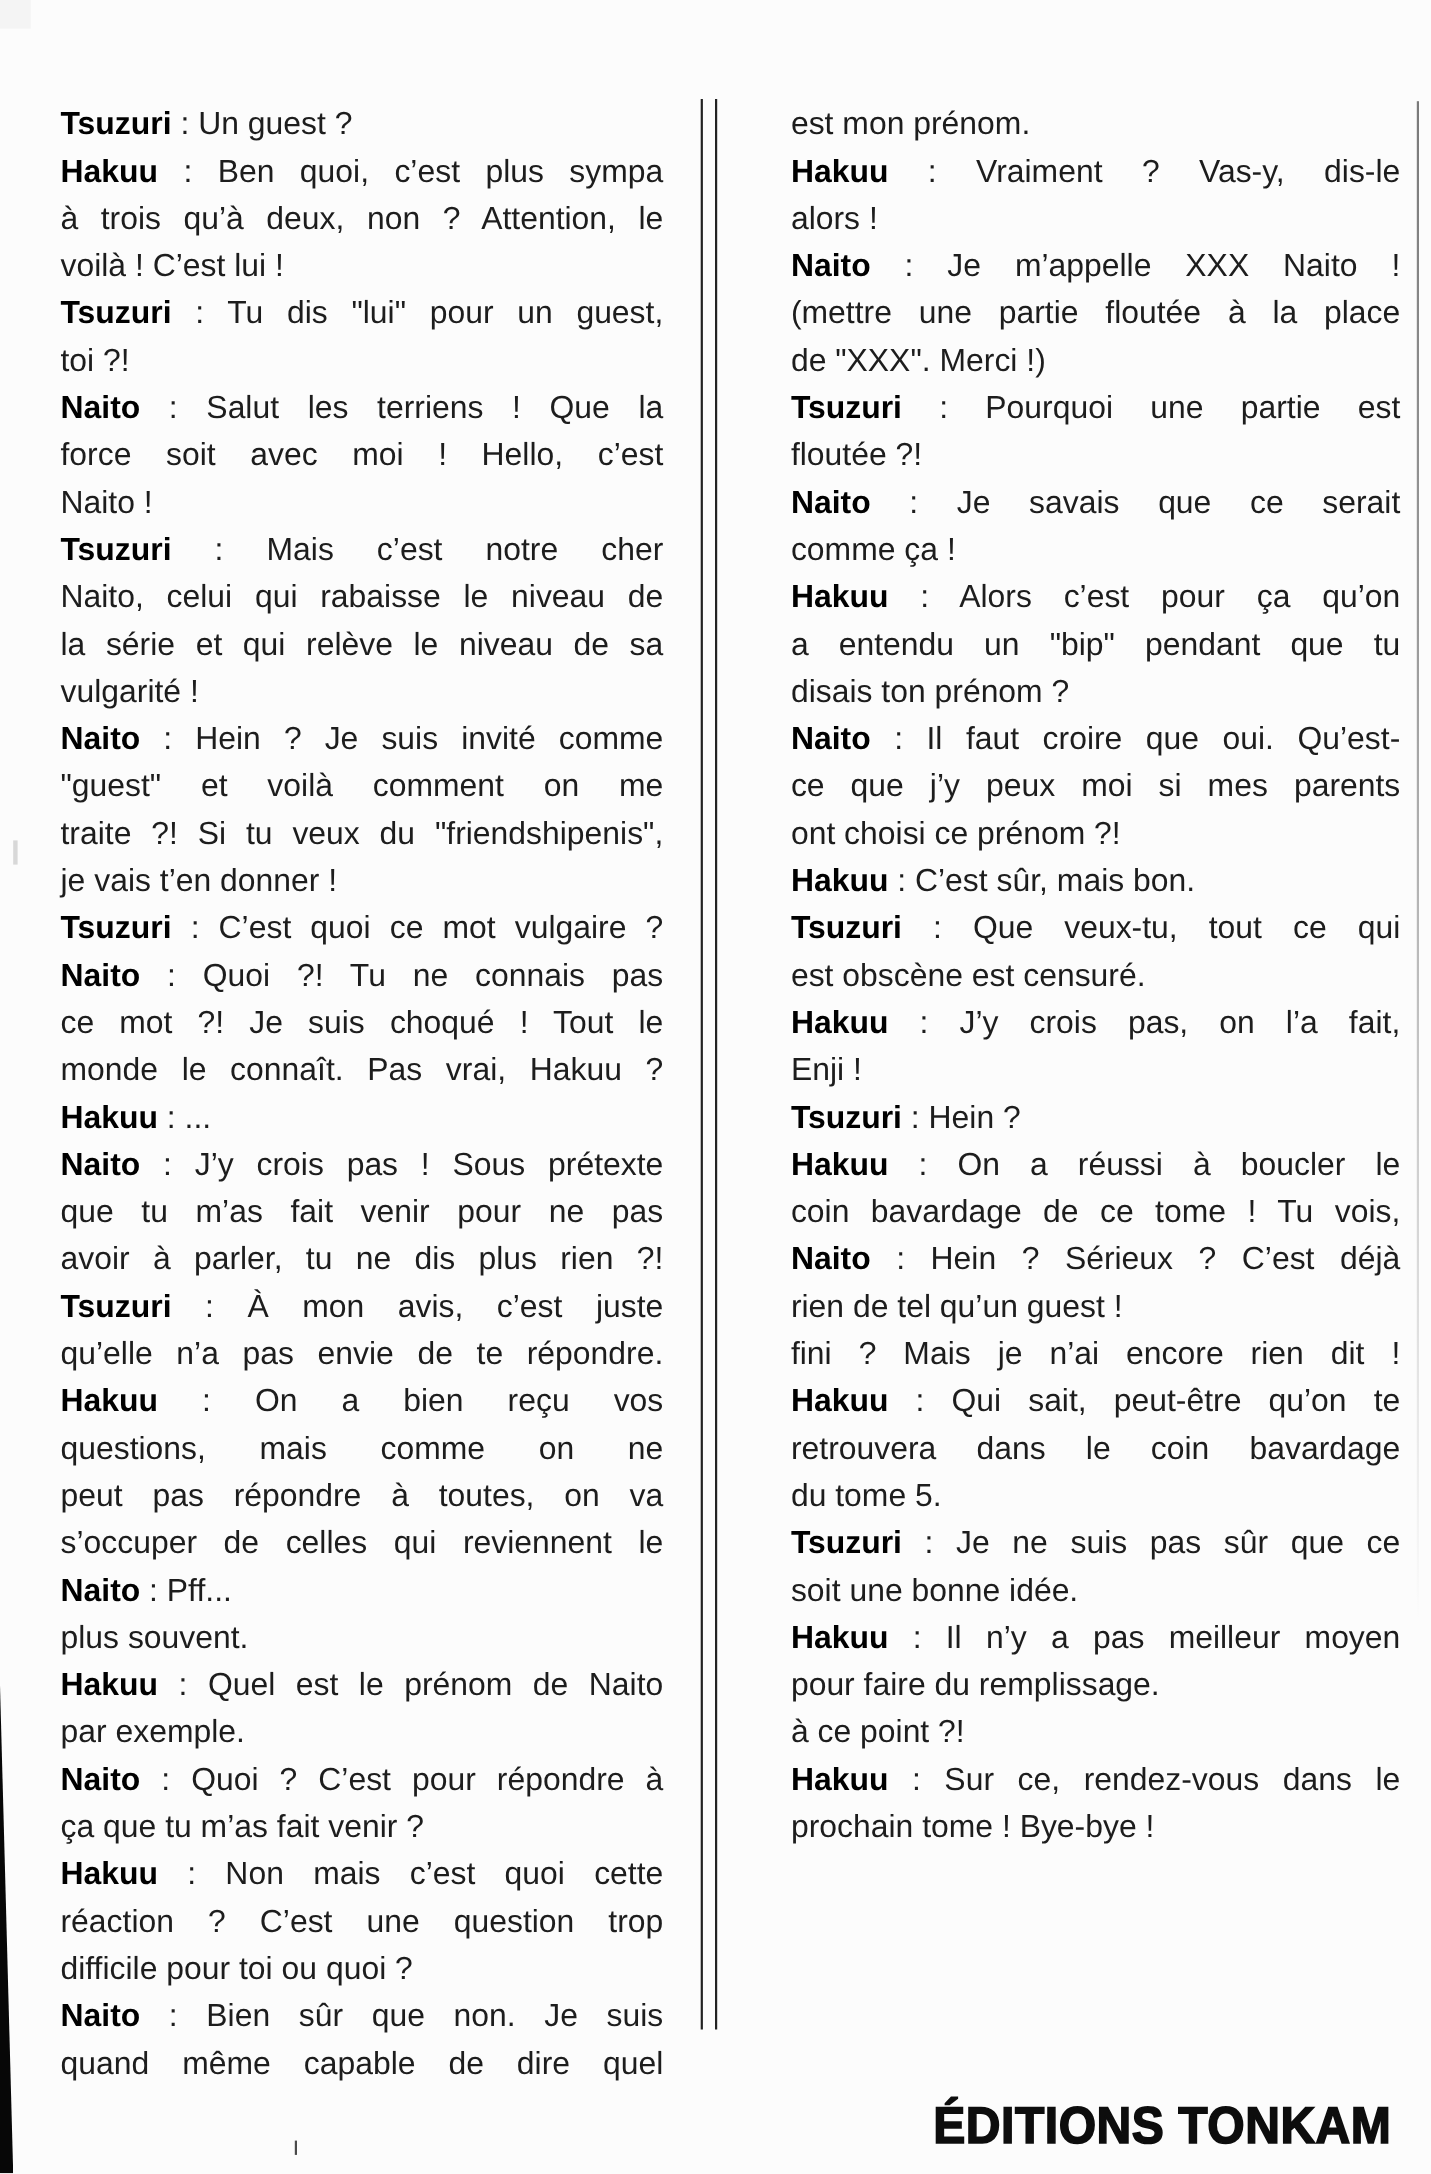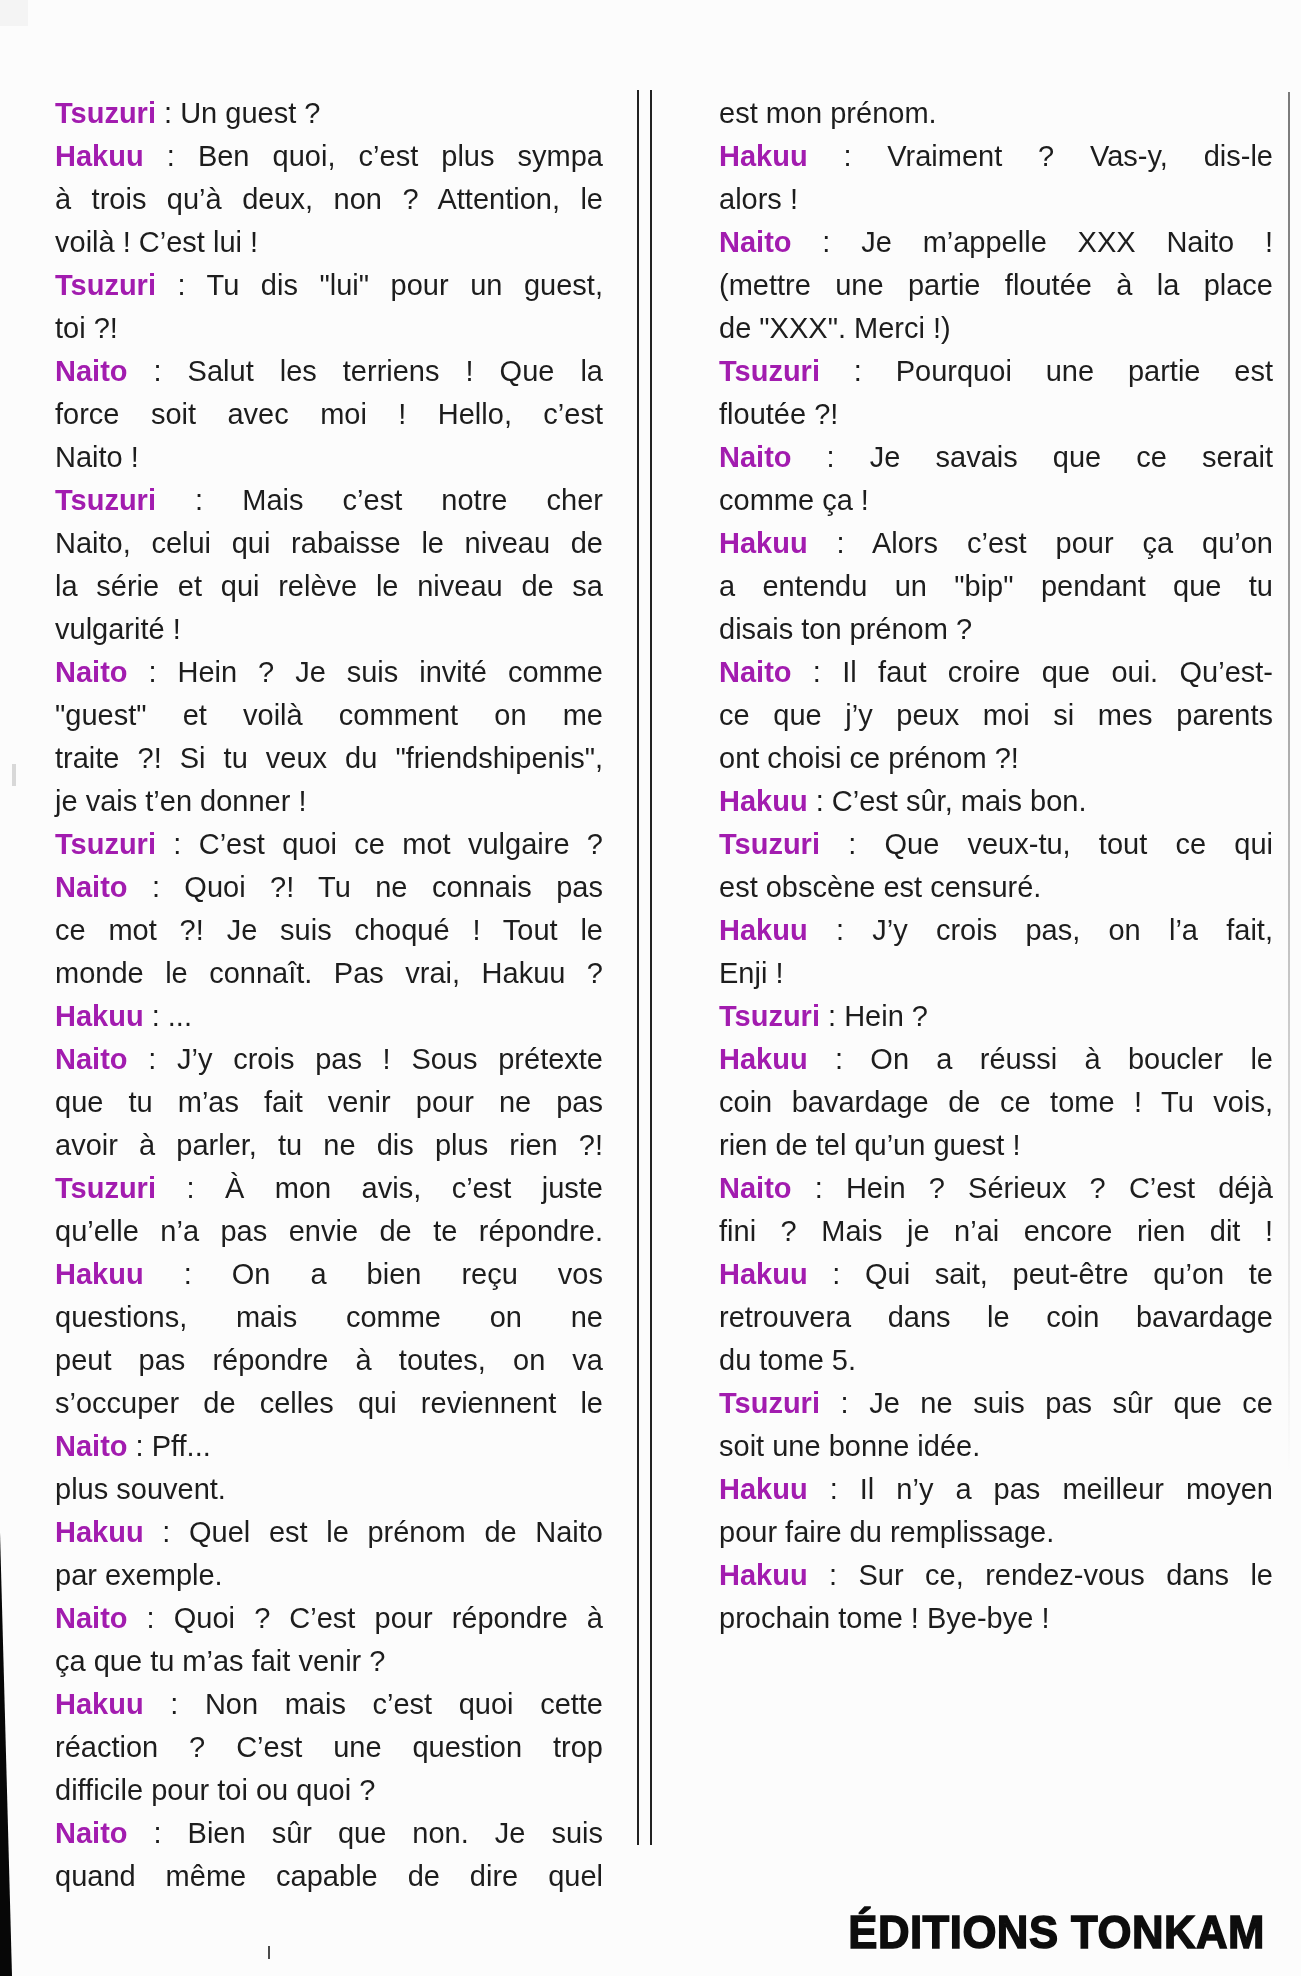--- a/index.html
+++ b/index.html
@@ -17,21 +17,21 @@
   .col.left  { left: 55px;  width: 548px; }
   .col.right { left: 719px; width: 554px; }
   .line {
     font-size: 29px;
     line-height: 43px;
     color: #1d1d1d;
     text-align: justify;
     text-align-last: justify;
   }
   .line.last { text-align-last: left; }
-  .line b { font-weight: bold; color: #a21caf; }
+  .line b { font-weight: bold; color: #000000; }
 
   
   .divider { position: absolute; top: 90px; height: 1755px; background: #222; }
   .divider.d1 { left: 637px; width: 2px; }
   .divider.d2 { left: 650px; width: 2px; }
 
   
   .publisher {
     position: absolute;
     top: 1904px; right: 36px;
@@ -131,30 +131,31 @@
       <div class="line">ce que j’y peux moi si mes parents</div>
       <div class="line last">ont choisi ce prénom ?!</div>
       <div class="line last"><b>Hakuu</b> : C’est sûr, mais bon.</div>
       <div class="line"><b>Tsuzuri</b> : Que veux-tu, tout ce qui</div>
       <div class="line last">est obscène est censuré.</div>
       <div class="line"><b>Hakuu</b> : J’y crois pas, on l’a fait,</div>
       <div class="line last">Enji !</div>
       <div class="line last"><b>Tsuzuri</b> : Hein ?</div>
       <div class="line"><b>Hakuu</b> : On a réussi à boucler le</div>
       <div class="line">coin bavardage de ce tome ! Tu vois,</div>
+      <div class="line"><b>Naito</b> : Hein ? Sérieux ? C’est déjà</div>
       <div class="line last">rien de tel qu’un guest !</div>
-      <div class="line"><b>Naito</b> : Hein ? Sérieux ? C’est déjà</div>
       <div class="line">fini ? Mais je n’ai encore rien dit !</div>
       <div class="line"><b>Hakuu</b> : Qui sait, peut-être qu’on te</div>
       <div class="line">retrouvera dans le coin bavardage</div>
       <div class="line last">du tome 5.</div>
       <div class="line"><b>Tsuzuri</b> : Je ne suis pas sûr que ce</div>
       <div class="line last">soit une bonne idée.</div>
       <div class="line"><b>Hakuu</b> : Il n’y a pas meilleur moyen</div>
       <div class="line last">pour faire du remplissage.</div>
+      <div class="line last">à ce point ?!</div>
       <div class="line"><b>Hakuu</b> : Sur ce, rendez-vous dans le</div>
       <div class="line last">prochain tome ! Bye-bye !</div>
     </div>
 
   <div class="edge-line"></div>
   <div class="smudge"></div>
   <div class="wedge"></div>
   <div class="tick"></div>
 
   <div class="publisher">ÉDITIONS TONKAM</div>

